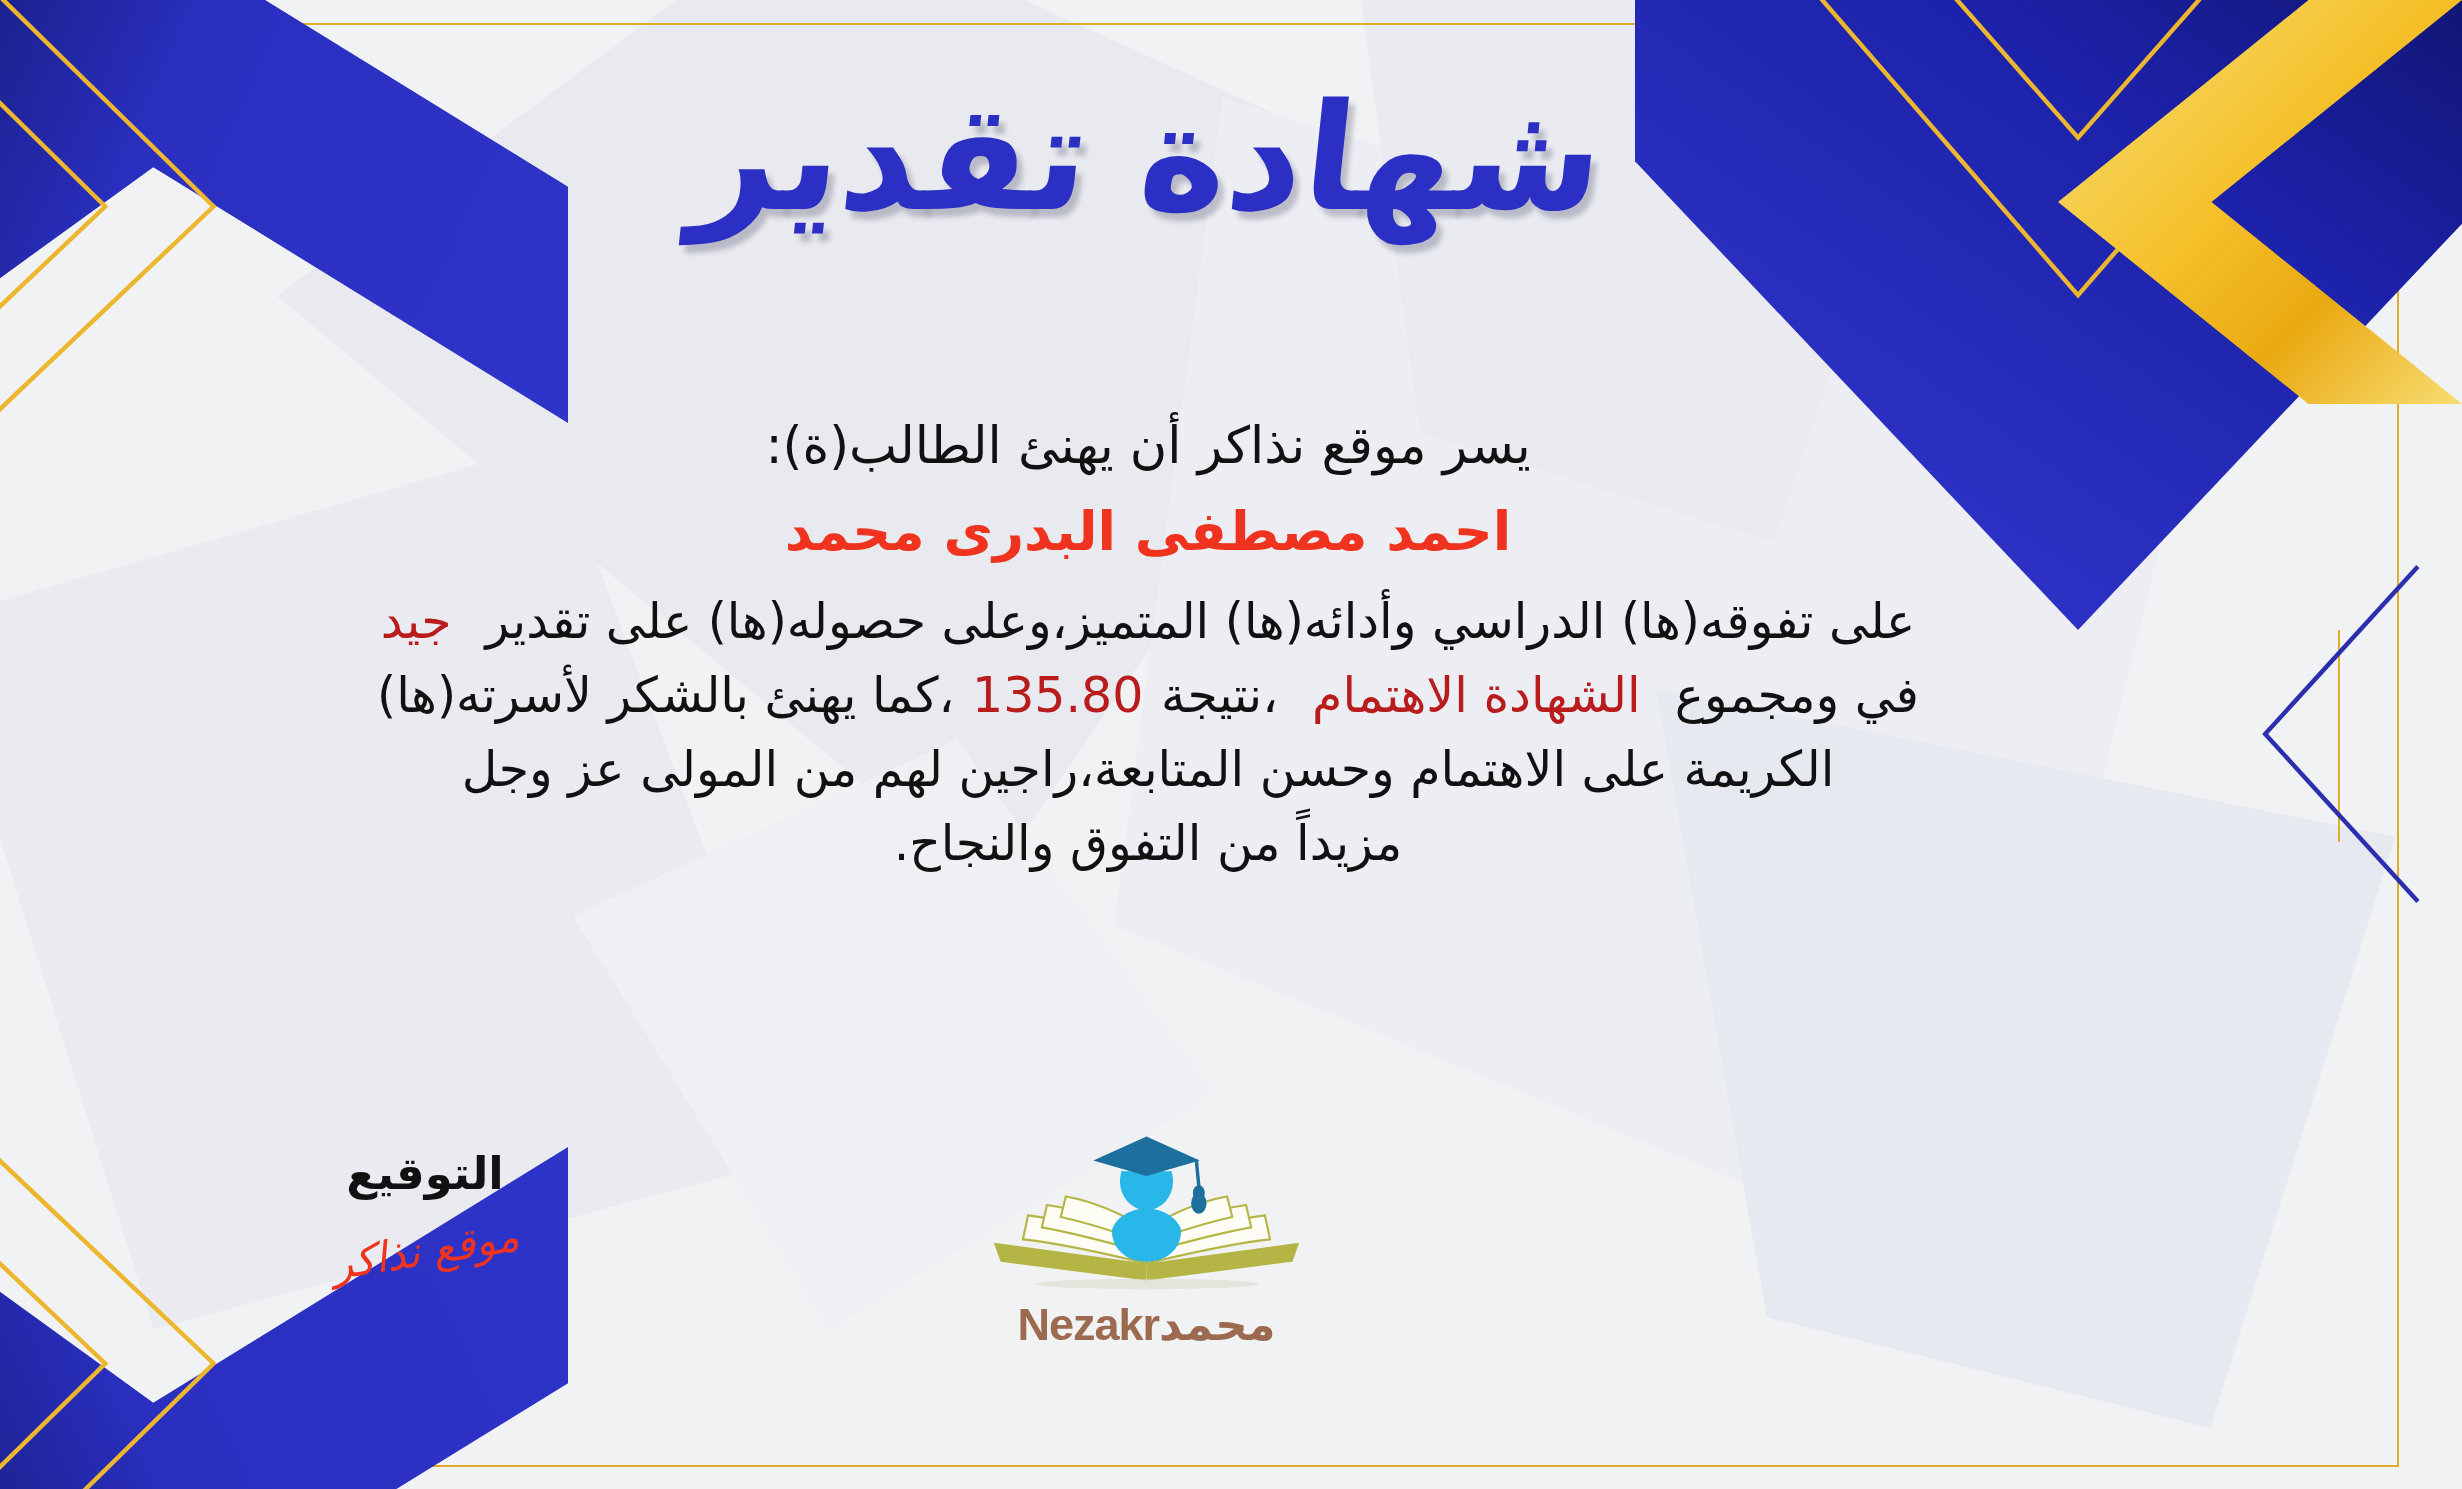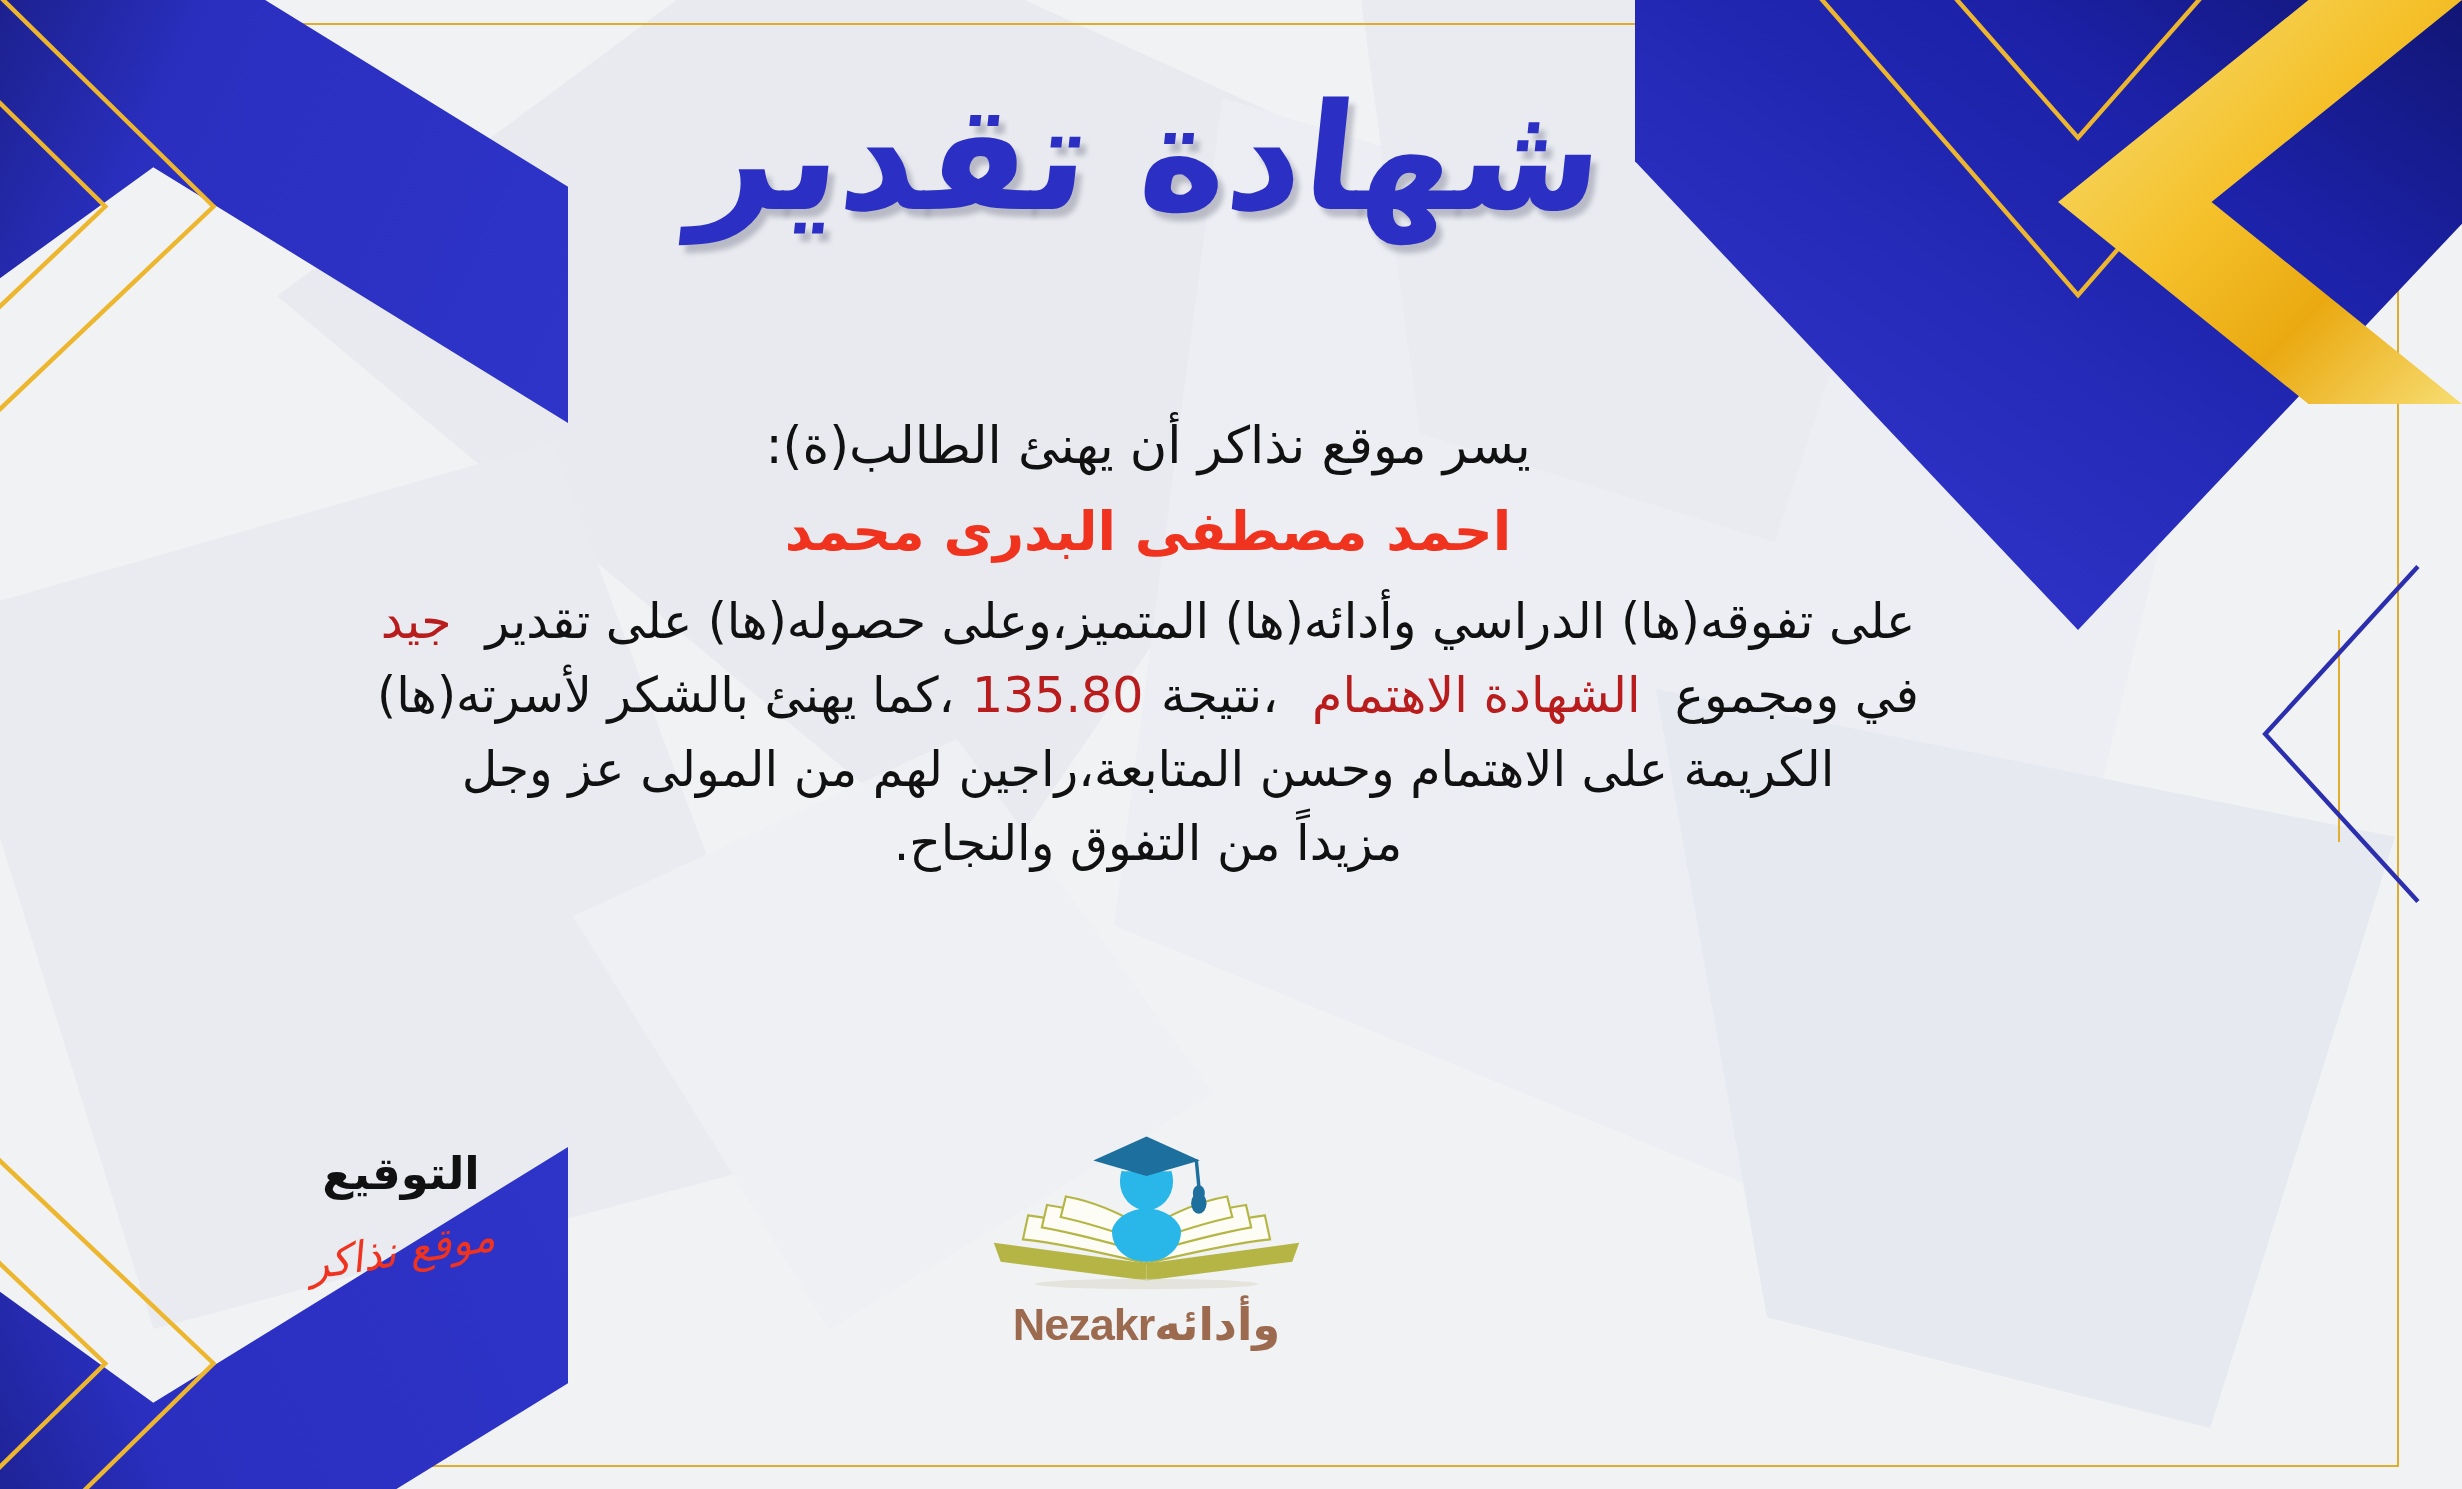--- a/index.html
+++ b/index.html
@@ -89,21 +89,21 @@
     font-size:54px;line-height:1.4;color:#f0331f;font-weight:600;
     margin:3px 0 16.7px 0;direction:rtl;
   }
   .para{direction:rtl;}
   .para .line{margin-bottom:3px;}
   .red{color:#b91c1c;font-weight:400;}
   .sp{display:inline-block;width:34px;}
   .sp-sm{display:inline-block;width:17.7px;}
 
   
-  .sign-block{position:absolute;left:380px;top:1147px;width:374px;text-align:center;}
+  .sign-block{position:absolute;left:404px;top:1147px;width:374px;text-align:center;}
   .sign-label{font-size:45px;color:#111;font-weight:600;}
   .sign-mark{margin-top:25.6px;font-size:42px;color:#f0331f;
              font-family:"DejaVu Serif","Liberation Serif",serif;
              font-style:italic;transform:rotate(-9deg);display:inline-block;}
 
   .logo{position:absolute;left:1118px;top:1133px;width:389px;text-align:center;}
   .logo-art{position:relative;width:389px;height:163px;margin:0 auto;}
   .logo-text{margin-top:2px;font-size:45px;font-weight:700;color:#9b6a4f;
              letter-spacing:-1px;direction:rtl;}
   .logo-text .en{font-family:Liberation Sans, sans-serif;text-align:right;}
@@ -209,18 +209,18 @@
         <polygon points="200,4 262,32 200,50 138,32" fill="#1d6f9e"></polygon>
 
         <path d="M258 31 L261 62" stroke="#1d6f9e" stroke-width="4" fill="none"></path>
         <ellipse cx="261" cy="70" rx="7" ry="9" fill="#1d6f9e"></ellipse>
         <ellipse cx="261" cy="82" rx="9" ry="12" fill="#1d6f9e"></ellipse>
 
         <ellipse cx="200" cy="176" rx="130" ry="6" fill="#d8d8c8" opacity=".55"></ellipse>
       </svg>
     </div>
     <div class="logo-text">
-      <span>وأدائه</span><span class="en">Nezakr</span>
+      <span>محمد</span><span class="en">Nezakr</span>
     </div>
   </div>
 
 </div>
 
 
 </body></html>

